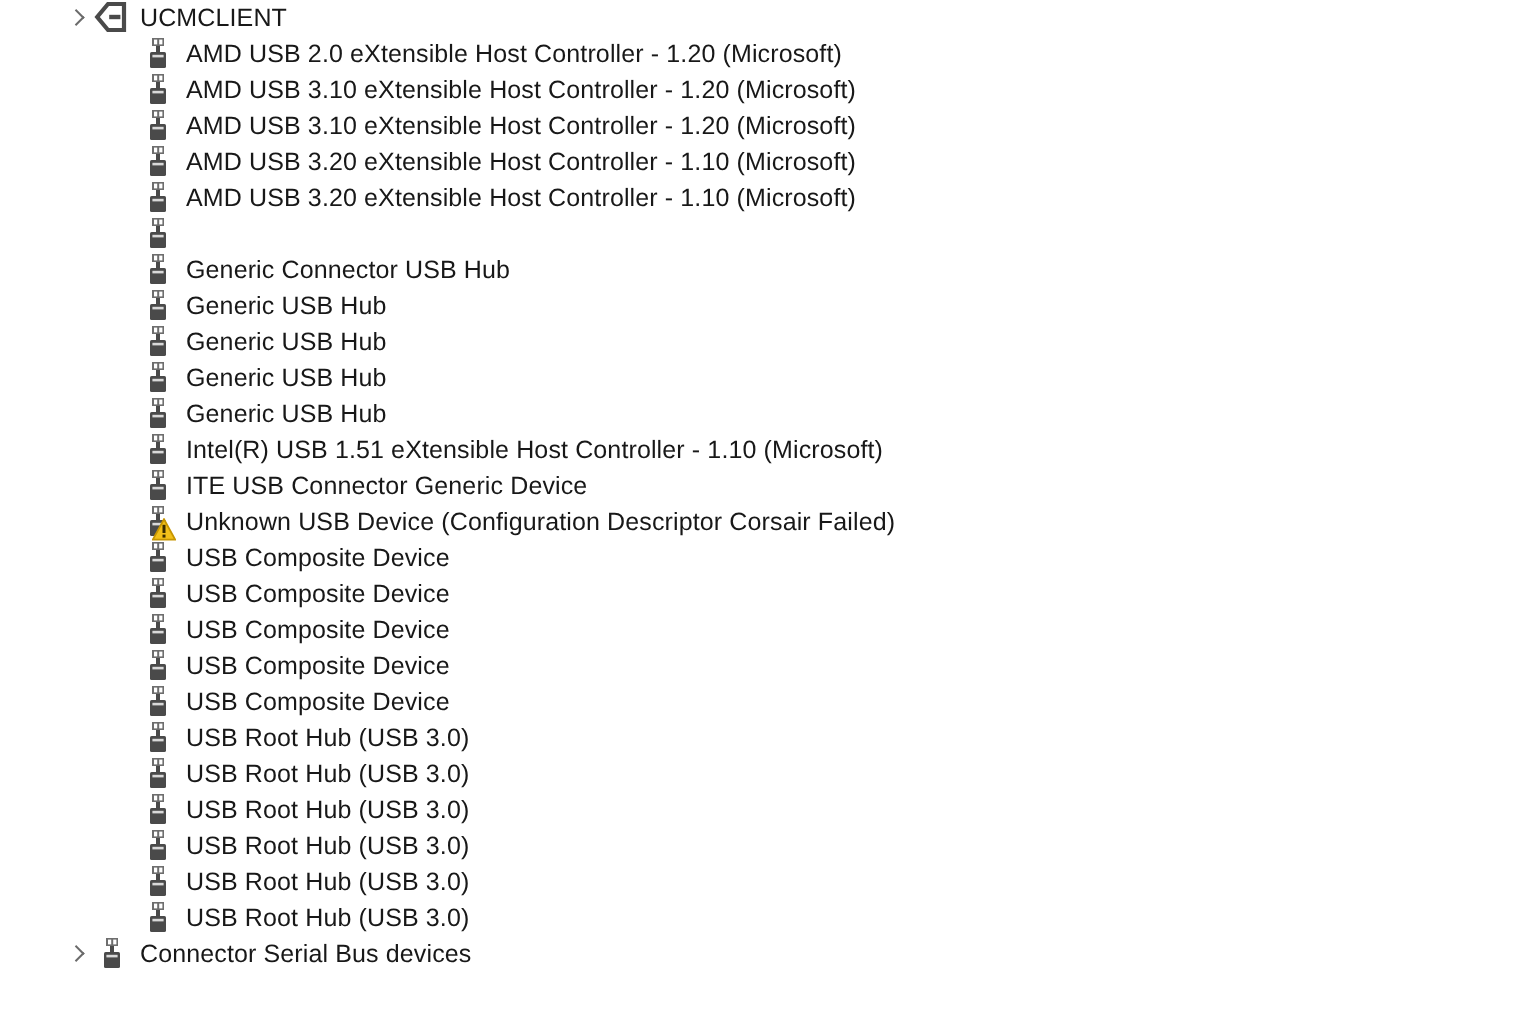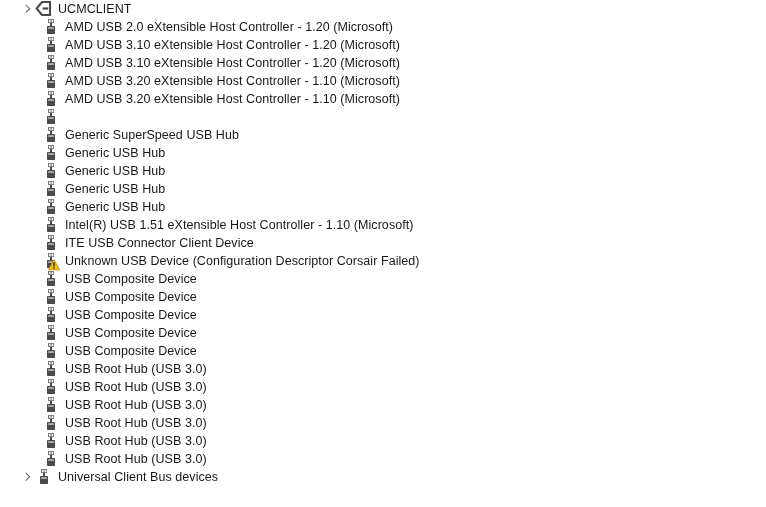--- a/index.html
+++ b/index.html
@@ -29,22 +29,22 @@
     display: flex;
     align-items: center;
     height: 18px;
     line-height: 18px;
     white-space: nowrap;
     font-size: 12.5px;
     letter-spacing: 0.005em;
   }
 
   
-  .lvl0 { padding-left: 18px; }
-  .lvl2 { padding-left: 25px; }
+  .lvl0 { padding-left: 30px; }
+  .lvl2 { padding-left: 53px; }
 
   .twisty {
     width: 17px;
     min-width: 17px;
     height: 18px;
     position: relative;
     display: inline-block;
   }
   .twisty.none { }
 
@@ -191,21 +191,21 @@
       <span class="icon">
         <svg width="18" height="18" viewBox="0 0 18 18">
           <rect x="6" y="1" width="6" height="4" fill="#6e6e6e"></rect>
           <rect x="7" y="1.8" width="1.6" height="2.4" fill="#ffffff"></rect>
           <rect x="9.6" y="1.8" width="1.6" height="2.4" fill="#ffffff"></rect>
           <rect x="8" y="5" width="2" height="3" fill="#4a4a4a"></rect>
           <rect x="5" y="8" width="8" height="8" rx="0.8" fill="#4a4a4a"></rect>
           <rect x="6.2" y="9.4" width="5.6" height="1.3" fill="#d9d9d9"></rect>
         </svg>
       </span>
-      <span class="label">Generic SuperSpeed USB Hub</span>
+      <span class="label">Generic Connector USB Hub</span>
     </div>
     <div class="row lvl2">
       <span class="twisty none"></span>
       <span class="icon">
         <svg width="18" height="18" viewBox="0 0 18 18">
           <rect x="6" y="1" width="6" height="4" fill="#6e6e6e"></rect>
           <rect x="7" y="1.8" width="1.6" height="2.4" fill="#ffffff"></rect>
           <rect x="9.6" y="1.8" width="1.6" height="2.4" fill="#ffffff"></rect>
           <rect x="8" y="5" width="2" height="3" fill="#4a4a4a"></rect>
           <rect x="5" y="8" width="8" height="8" rx="0.8" fill="#4a4a4a"></rect>
@@ -275,21 +275,21 @@
       <span class="icon">
         <svg width="18" height="18" viewBox="0 0 18 18">
           <rect x="6" y="1" width="6" height="4" fill="#6e6e6e"></rect>
           <rect x="7" y="1.8" width="1.6" height="2.4" fill="#ffffff"></rect>
           <rect x="9.6" y="1.8" width="1.6" height="2.4" fill="#ffffff"></rect>
           <rect x="8" y="5" width="2" height="3" fill="#4a4a4a"></rect>
           <rect x="5" y="8" width="8" height="8" rx="0.8" fill="#4a4a4a"></rect>
           <rect x="6.2" y="9.4" width="5.6" height="1.3" fill="#d9d9d9"></rect>
         </svg>
       </span>
-      <span class="label">ITE USB Connector Client Device</span>
+      <span class="label">ITE USB Connector Generic Device</span>
     </div>
     <div class="row lvl2">
       <span class="twisty none"></span>
       <span class="icon">
         <svg width="18" height="18" viewBox="0 0 18 18">
           <rect x="6" y="1" width="6" height="4" fill="#6e6e6e"></rect>
           <rect x="7" y="1.8" width="1.6" height="2.4" fill="#ffffff"></rect>
           <rect x="9.6" y="1.8" width="1.6" height="2.4" fill="#ffffff"></rect>
           <rect x="8" y="5" width="2" height="3" fill="#4a4a4a"></rect>
           <rect x="5" y="8" width="8" height="8" rx="0.8" fill="#4a4a4a"></rect>
@@ -462,15 +462,15 @@
       <span class="icon">
         <svg width="18" height="18" viewBox="0 0 18 18">
           <rect x="6" y="1" width="6" height="4" fill="#6e6e6e"></rect>
           <rect x="7" y="1.8" width="1.6" height="2.4" fill="#ffffff"></rect>
           <rect x="9.6" y="1.8" width="1.6" height="2.4" fill="#ffffff"></rect>
           <rect x="8" y="5" width="2" height="3" fill="#4a4a4a"></rect>
           <rect x="5" y="8" width="8" height="8" rx="0.8" fill="#4a4a4a"></rect>
           <rect x="6.2" y="9.4" width="5.6" height="1.3" fill="#d9d9d9"></rect>
         </svg>
       </span>
-      <span class="label">Universal Client Bus devices</span>
+      <span class="label">Connector Serial Bus devices</span>
     </div>
   </div>
 
 </body></html>

